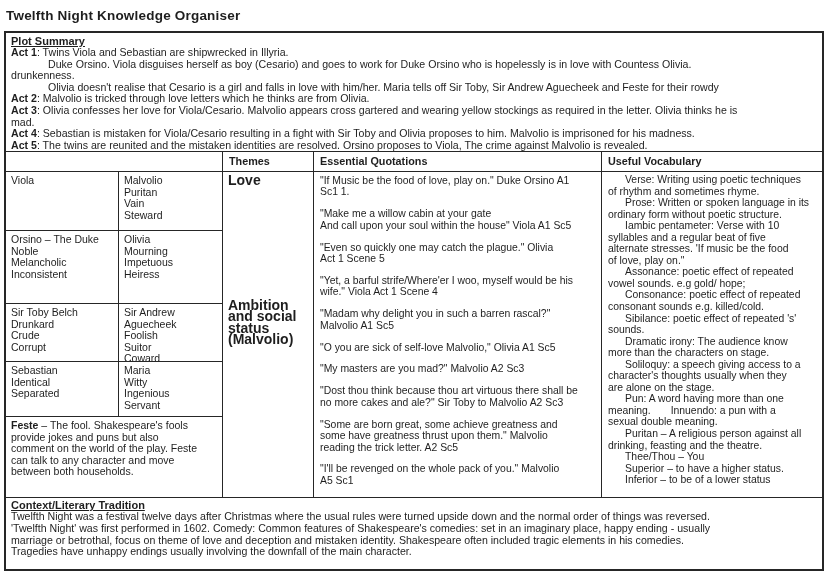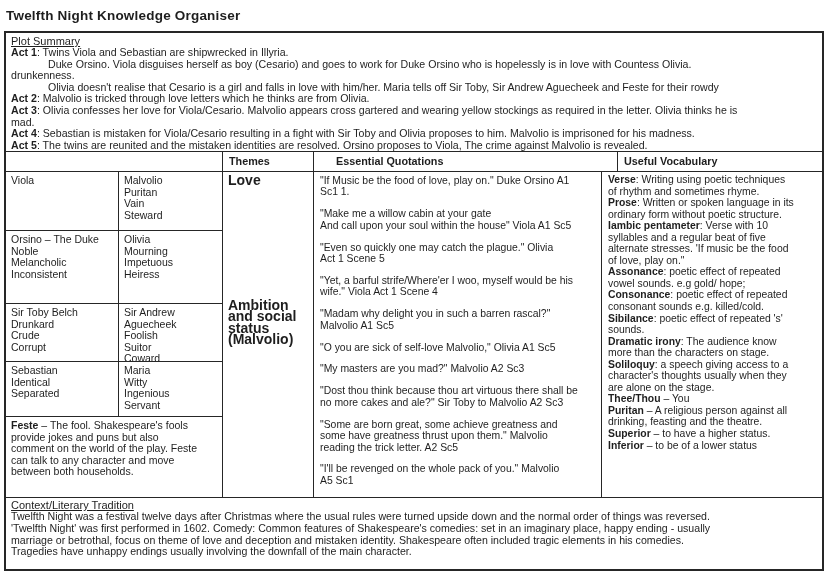--- a/index.html
+++ b/index.html
@@ -1,50 +1,50 @@
 <!DOCTYPE html>
 <html><head>
 <meta charset="utf-8">
 <style>
   * { margin:0; padding:0; box-sizing:border-box; }
   body { background:#e8e8e8; font-family:"Liberation Sans", sans-serif; }
   .sheet { width:828px; height:573px; background:#ffffff; padding:6px 0 0 4px; overflow:hidden; color:#1e1e1e; }
   .title { font-size:13.5px; font-weight:bold; margin:2px 0 8px 2px; letter-spacing:.2px; }
   .doc { border:2px solid #262626; width:820px; }
-  .sec-heading { font-weight:normal; text-decoration:underline; font-size:11px; line-height:12px; }
+  .sec-heading { font-weight:bold; text-decoration:underline; font-size:11px; line-height:12px; }
   
   .plot { height:119px; border-bottom:1px solid #262626; padding:2px 5px; font-size:10.6px; line-height:11.6px; overflow:hidden; }
   .plot-line { white-space:nowrap; }
   .plot-line.ind { padding-left:37px; }
   .plot-line b { font-weight:bold; }
   
   .hdr-row { display:flex; height:20px; border-bottom:1px solid #262626; font-weight:bold; font-size:10.8px; }
   .hdr-cell { padding:3px 6px; overflow:hidden; }
   .c-chars { width:217px; border-right:1px solid #262626; }
   .c-themes { width:91px; border-right:1px solid #262626; }
-  .c-quotes { width:288px; border-right:1px solid #262626;margin-left:16px; }
+  .c-quotes { width:288px; border-right:1px solid #262626; }
   .c-vocab { flex:1; }
   
   .body-row { display:flex; height:325px; overflow:hidden; }
   .pre { white-space:pre-line; }
   
   .char-grid { display:grid; grid-template-columns:113px 1fr; grid-template-rows:59px 73px 58px 55px 1fr; width:217px; border-right:1px solid #262626; font-size:10.5px; line-height:11.6px; }
   .char-cell { padding:3px 5px; border-bottom:1px solid #262626; overflow:hidden; }
   .char-cell.lft { border-right:1px solid #262626; }
   .char-cell .nm { font-weight:normal; }
   .feste-cell { grid-column:1 / span 2; border-bottom:none; padding:3px 5px; overflow:hidden; }
   
   .themes-col { width:91px; border-right:1px solid #262626; padding:3px 5px; font-size:14px; line-height:11.6px; font-weight:bold; overflow:hidden; }
   .theme-2 { margin-top:113px; }
   
   .quotes-col { width:288px; border-right:1px solid #262626; padding:3px 6px; font-size:10.4px; line-height:11.4px; overflow:hidden; }
   .quote { margin-bottom:10.5px; }
   
   .vocab-col { flex:1; padding:2px 6px; font-size:10.4px; line-height:11.55px; overflow:hidden; }
-  .vocab-entry b { font-weight:bold; }
+  .vocab-entry b { font-weight:normal;margin-left:17px; }
   
   .context { height:72px; border-top:1px solid #262626; padding:1px 5px; font-size:10.6px; line-height:11.8px; overflow:hidden; }
   .ctx-line { white-space:nowrap; }
 </style>
 </head>
 <body>
 
 <div class="sheet">
   <div class="title">Twelfth Night Knowledge Organiser</div>
 
@@ -164,23 +164,26 @@
 vowel sounds. e.g gold/ hope;</span></div>
         <div class="vocab-entry pre"><b>Consonance</b><span>: poetic effect of repeated
 consonant sounds e.g. killed/cold.</span></div>
         <div class="vocab-entry pre"><b>Sibilance</b><span>: poetic effect of repeated  's'
 sounds.</span></div>
         <div class="vocab-entry pre"><b>Dramatic irony</b><span>: The audience know
 more than the characters on stage.</span></div>
         <div class="vocab-entry pre"><b>Soliloquy</b><span>:  a speech giving access to a
 character's thoughts usually when they
 are alone on the stage.</span></div>
-        <div class="vocab-entry pre"><b>Thee/Thou</b><span> – You</span></div>
+        <div class="vocab-entry pre"><b>Pun</b><span>:  A word having more than one
+meaning. </span><b>Innuendo</b><span>: a pun with a
+sexual double meaning.</span></div>
         <div class="vocab-entry pre"><b>Puritan</b><span> – A religious person against all
 drinking, feasting and the theatre.</span></div>
+        <div class="vocab-entry pre"><b>Thee/Thou</b><span> – You</span></div>
         <div class="vocab-entry pre"><b>Superior</b><span> – to have a higher status.</span></div>
         <div class="vocab-entry pre"><b>Inferior</b><span> – to be of a lower status</span></div>
       </div>
     </div>
 
     <div class="context">
       <div class="sec-heading">Context/Literary Tradition</div>
       <div class="ctx-line">Twelfth Night was a festival twelve days after Christmas where the usual rules were turned upside down and the  normal order of things was reversed.</div>
       <div class="ctx-line">'Twelfth Night' was first performed in 1602.  Comedy: Common features of Shakespeare's comedies: set in an imaginary place, happy ending - usually</div>
       <div class="ctx-line">marriage or betrothal, focus on theme of love and deception and mistaken identity.  Shakespeare often included tragic elements in his comedies.</div>

